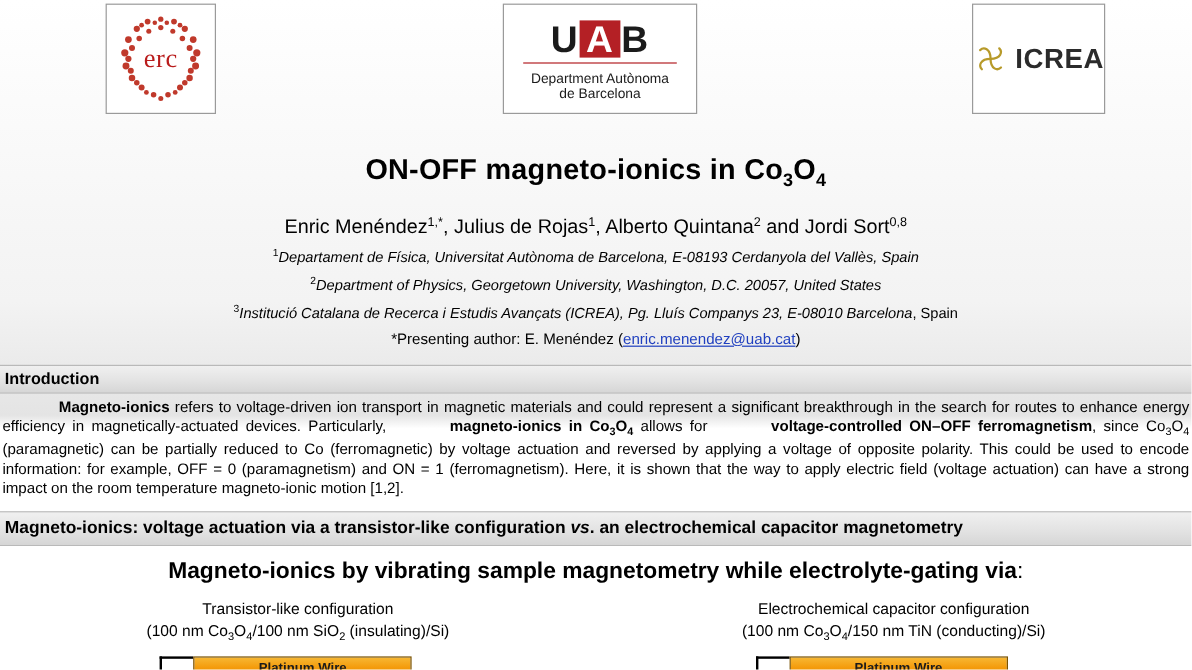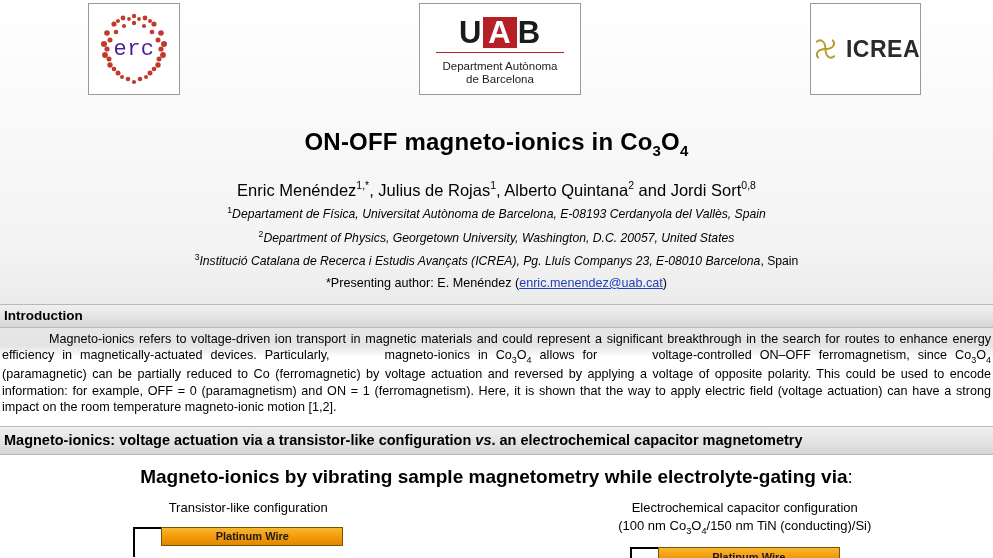--- a/index.html
+++ b/index.html
@@ -53,22 +53,22 @@
     width: 84px; height: 84px;
   }
   .erc-text {
     position: absolute;
     left: 0; top: 0;
     width: 84px; height: 84px;
     display: flex;
     align-items: center;
     justify-content: center;
     font-size: 22px;
-    color: #4c1d95;
-    font-family: Liberation Mono, monospace;
+    color: #b91c1c;
+    font-family: Liberation Serif, serif;
     letter-spacing: 0.5px;
   }
 
   .logo-uab {
     left: 419px;
     width: 162px;
     height: 92px;
     display: flex;
     flex-direction: column;
     align-items: center;
@@ -186,21 +186,21 @@
   .section-bar .ital { font-style: italic; }
 
   
   .intro {
     font-size: 12.6px;
     line-height: 1.3;
     color: #000000;
     padding: 3px 2px 0 2px;
     text-align: justify;
   }
-  .intro b { font-weight: normal; padding-left: 47px; }
+  .intro b { font-weight: bold; padding-left: 47px; }
   .intro sub { font-size: 9px; }
 
   
   .vsm-line {
     text-align: center;
     font-size: 19px;
     margin-top: 11px;
     color: #000000;
   }
   .vsm-line b { font-weight: bold; }
@@ -368,20 +368,23 @@
   </div>
 
   <div class="vsm-line">
     <b>Magneto-ionics by vibrating sample magnetometry while electrolyte-gating via</b><span>:</span>
   </div>
 
   <div class="cols">
 
     <div class="col">
       <div class="col-title">Transistor-like configuration</div>
+      <div class="col-sub">
+        <span>(100 nm Co</span><sub>3</sub><span>O</span><sub>4</sub><span>/100 nm SiO</span><sub>2</sub><span> (insulating)/Si)</span>
+      </div>
       <div class="device">
         <div class="lead"></div>
         <div class="wire-bar">Platinum Wire</div>
       </div>
     </div>
 
     <div class="col">
       <div class="col-title">Electrochemical capacitor configuration</div>
       <div class="col-sub">
         <span>(100 nm Co</span><sub>3</sub><span>O</span><sub>4</sub><span>/150 nm TiN (conducting)/Si)</span>

